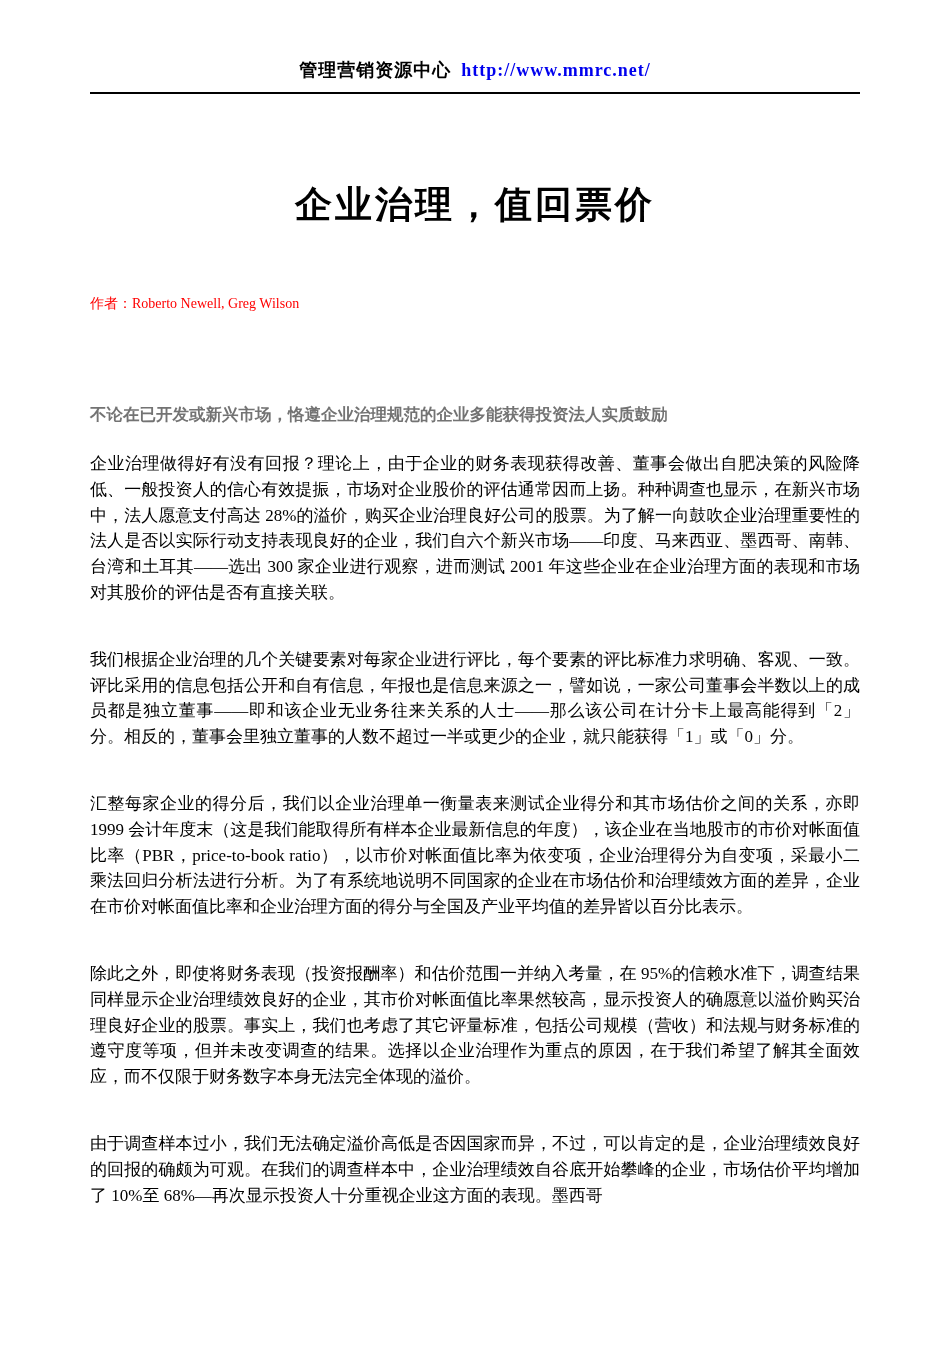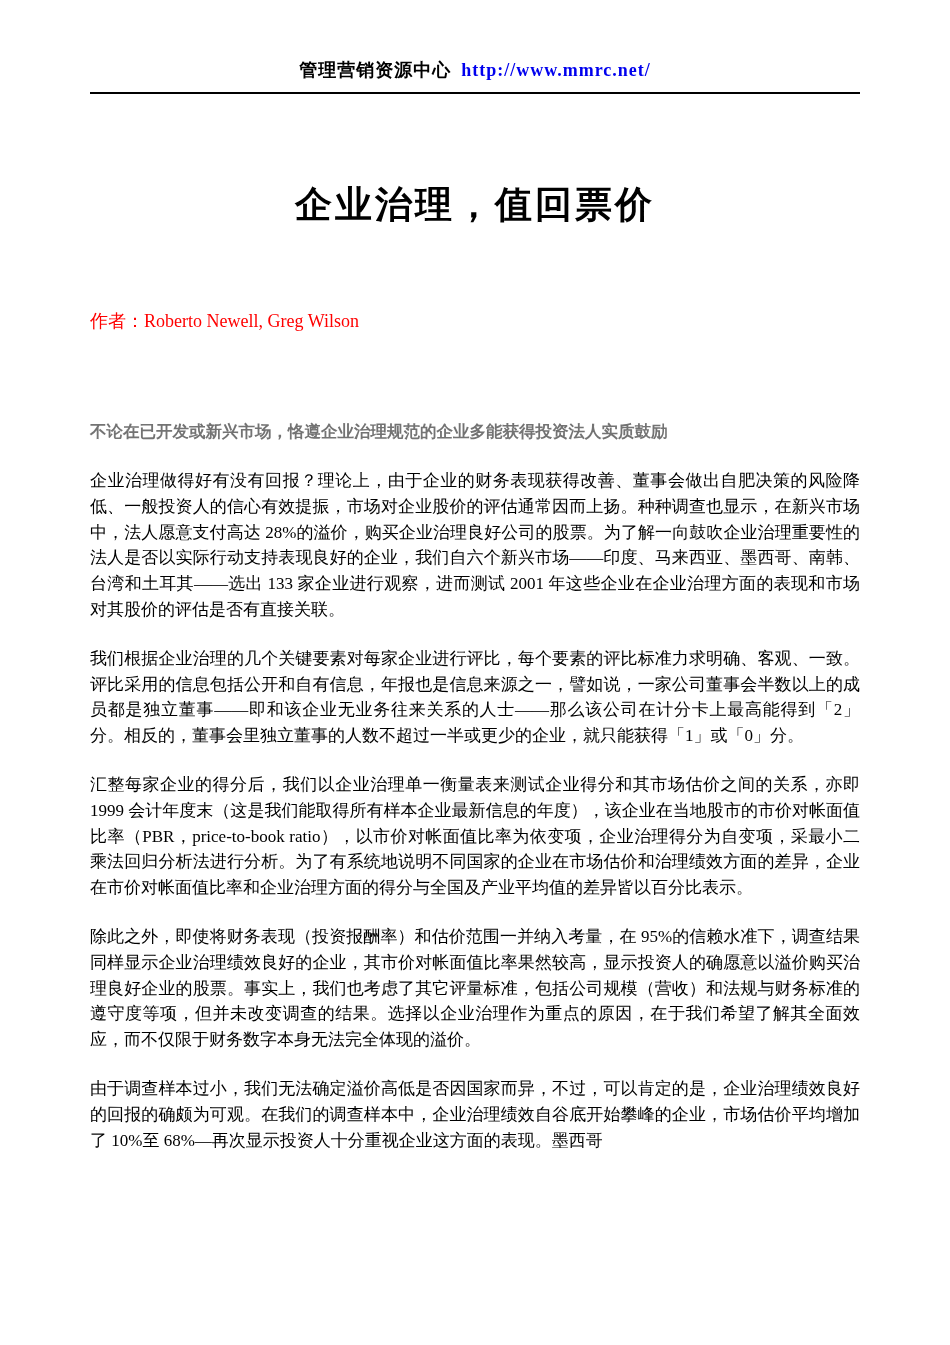--- a/index.html
+++ b/index.html
@@ -42,22 +42,22 @@
     width: 100%;
   }
   .title {
     margin: 86px 0 0 0;
     text-align: center;
     font-size: 37px;
     font-weight: 700;
     letter-spacing: 3px;
   }
   .meta {
-    margin-top: 78px;
-    font-size: 18px;
+    margin-top: 61px;
+    font-size: 14px;
     line-height: 26px;
     color: #ff0000;
   }
   .meta p {
     margin: 0;
   }
   .subtitle {
     margin: 86px 0 0 0;
     color: #737373;
     font-size: 16.5px;
@@ -67,21 +67,21 @@
   .body-text {
     margin-top: 24px;
     font-size: 17px;
     line-height: 25.8px;
     text-align: justify;
   }
   .para {
     margin: 0;
   }
   .para + .para {
-    margin-top: 23px;
+    margin-top: 41px;
   }
 </style>
 </head>
 <body>
 
 <div class="page">
 
   <div class="header">
     <span class="site-name">管理营销资源中心</span><a class="site-url">http://www.mmrc.net/</a>
   </div>
@@ -90,20 +90,20 @@
 
   <h1 class="title">企业治理，值回票价</h1>
 
   <div class="meta">
     <p>作者：Roberto Newell, Greg Wilson</p>
   </div>
 
   <p class="subtitle">不论在已开发或新兴市场，恪遵企业治理规范的企业多能获得投资法人实质鼓励</p>
 
   <div class="body-text">
-    <p class="para">企业治理做得好有没有回报？理论上，由于企业的财务表现获得改善、董事会做出自肥决策的风险降低、一般投资人的信心有效提振，市场对企业股价的评估通常因而上扬。种种调查也显示，在新兴市场中，法人愿意支付高达 28%的溢价，购买企业治理良好公司的股票。为了解一向鼓吹企业治理重要性的法人是否以实际行动支持表现良好的企业，我们自六个新兴市场――印度、马来西亚、墨西哥、南韩、台湾和土耳其――选出 133 家企业进行观察，进而测试 2001 年这些企业在企业治理方面的表现和市场对其股价的评估是否有直接关联。</p>
+    <p class="para">企业治理做得好有没有回报？理论上，由于企业的财务表现获得改善、董事会做出自肥决策的风险降低、一般投资人的信心有效提振，市场对企业股价的评估通常因而上扬。种种调查也显示，在新兴市场中，法人愿意支付高达 28%的溢价，购买企业治理良好公司的股票。为了解一向鼓吹企业治理重要性的法人是否以实际行动支持表现良好的企业，我们自六个新兴市场――印度、马来西亚、墨西哥、南韩、台湾和土耳其――选出 300 家企业进行观察，进而测试 2001 年这些企业在企业治理方面的表现和市场对其股价的评估是否有直接关联。</p>
     <p class="para">我们根据企业治理的几个关键要素对每家企业进行评比，每个要素的评比标准力求明确、客观、一致。评比采用的信息包括公开和自有信息，年报也是信息来源之一，譬如说，一家公司董事会半数以上的成员都是独立董事――即和该企业无业务往来关系的人士――那么该公司在计分卡上最高能得到「2」分。相反的，董事会里独立董事的人数不超过一半或更少的企业，就只能获得「1」或「0」分。</p>
     <p class="para">汇整每家企业的得分后，我们以企业治理单一衡量表来测试企业得分和其市场估价之间的关系，亦即 1999 会计年度末（这是我们能取得所有样本企业最新信息的年度），该企业在当地股市的市价对帐面值比率（PBR，price-to-book ratio），以市价对帐面值比率为依变项，企业治理得分为自变项，采最小二乘法回归分析法进行分析。为了有系统地说明不同国家的企业在市场估价和治理绩效方面的差异，企业在市价对帐面值比率和企业治理方面的得分与全国及产业平均值的差异皆以百分比表示。</p>
     <p class="para">除此之外，即使将财务表现（投资报酬率）和估价范围一并纳入考量，在 95%的信赖水准下，调查结果同样显示企业治理绩效良好的企业，其市价对帐面值比率果然较高，显示投资人的确愿意以溢价购买治理良好企业的股票。事实上，我们也考虑了其它评量标准，包括公司规模（营收）和法规与财务标准的遵守度等项，但并未改变调查的结果。选择以企业治理作为重点的原因，在于我们希望了解其全面效应，而不仅限于财务数字本身无法完全体现的溢价。</p>
     <p class="para">由于调查样本过小，我们无法确定溢价高低是否因国家而异，不过，可以肯定的是，企业治理绩效良好的回报的确颇为可观。在我们的调查样本中，企业治理绩效自谷底开始攀峰的企业，市场估价平均增加了 10%至 68%—再次显示投资人十分重视企业这方面的表现。墨西哥</p>
   </div>
 
 </div>
 
 </body></html>

